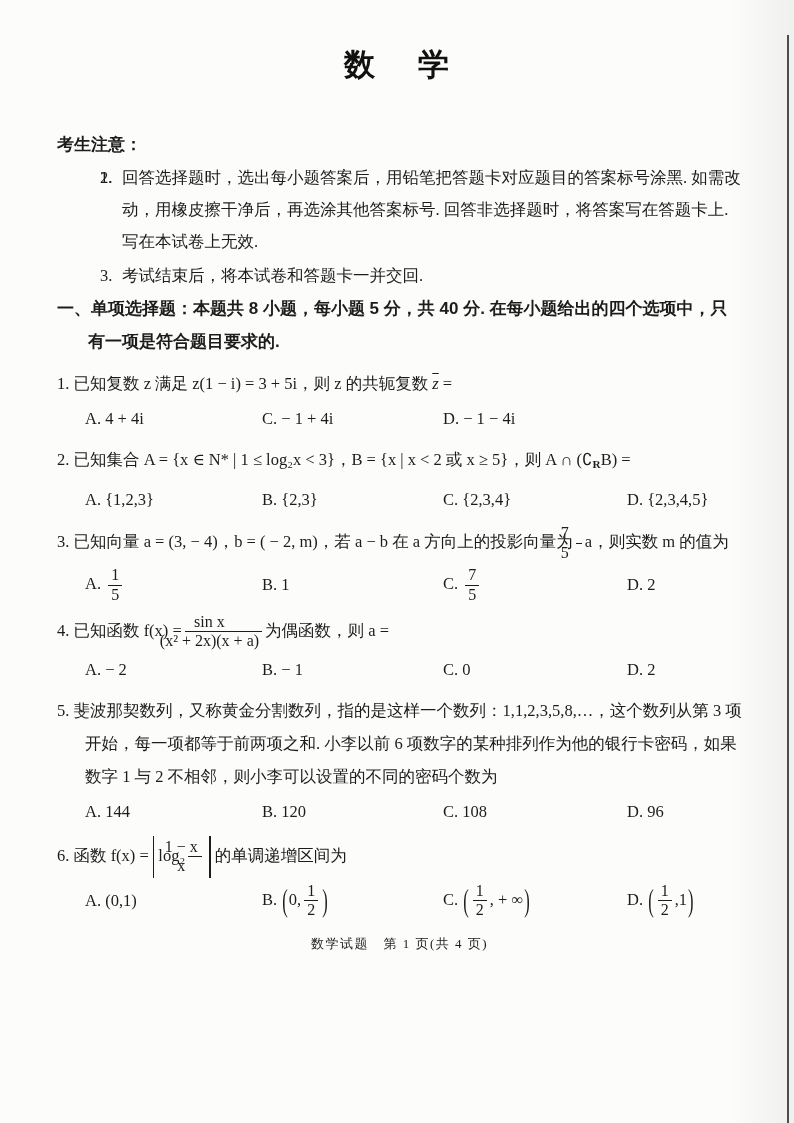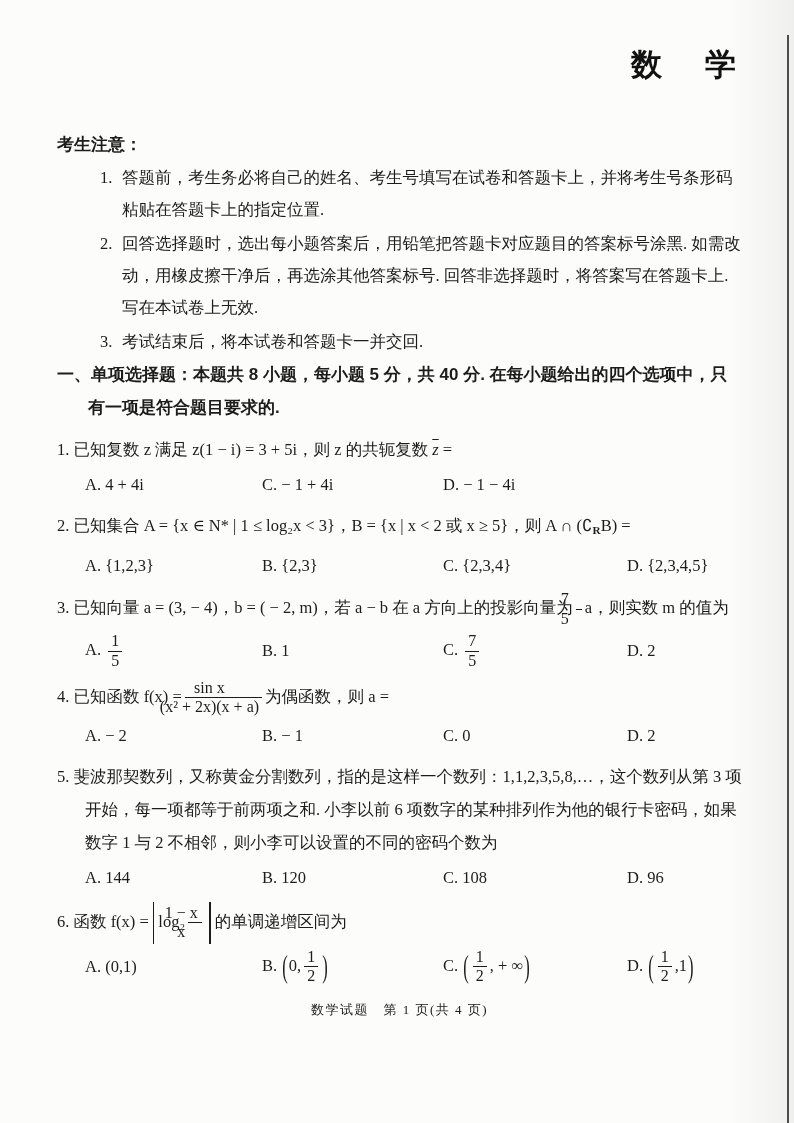--- a/index.html
+++ b/index.html
@@ -9,21 +9,21 @@
     background:#fcfcfa; color:#1c1c1c;
     font-family:"Liberation Serif","DejaVu Serif",serif;
     font-size:16.5px;
   }
   .scan-shade { position:absolute; top:0; right:0; width:64px; height:100%;
     background:linear-gradient(to right, rgba(0,0,0,0), rgba(0,0,0,0.05)); }
   .scan-line { position:absolute; top:35px; bottom:0; right:5px; width:2px; background:#4d4d4d; }
   .content { position:absolute; left:57px; right:52px; top:0; }
 
   .title {
-    margin-top:44px; text-align:right; font-weight:bold; font-size:31px;
+    margin-top:44px; text-align:center; font-weight:bold; font-size:31px;
     letter-spacing:6px; color:#111;
     font-family:"Liberation Sans","DejaVu Sans",sans-serif;
   }
   .notice-head {
     margin-top:44px; font-weight:bold; font-size:17px; line-height:30px;
     font-family:"Liberation Sans","DejaVu Sans",sans-serif;
   }
   .n-item { position:relative; padding-left:65px; line-height:32px; margin-top:2px; }
   .n-num  { position:absolute; left:43px; }
 
@@ -62,21 +62,20 @@
   <div class="scan-line"></div>
 
   <div class="content">
 
     <h1 class="title">数　学</h1>
 
     <div>
       <div class="notice-head">考生注意：</div>
       <div class="n-item">
         <span class="n-num">1.</span>
-        <span>答题前，考生务必将自己的姓名、考生号填写在试卷和答题卡上，并将考生号条形码粘贴在答题卡上的指定位置.</span>
       </div>
       <div class="n-item">
         <span class="n-num">2.</span>
         <span>回答选择题时，选出每小题答案后，用铅笔把答题卡对应题目的答案标号涂黑. 如需改动，用橡皮擦干净后，再选涂其他答案标号. 回答非选择题时，将答案写在答题卡上. 写在本试卷上无效.</span>
       </div>
       <div class="n-item">
         <span class="n-num">3.</span>
         <span>考试结束后，将本试卷和答题卡一并交回.</span>
       </div>
     </div>

